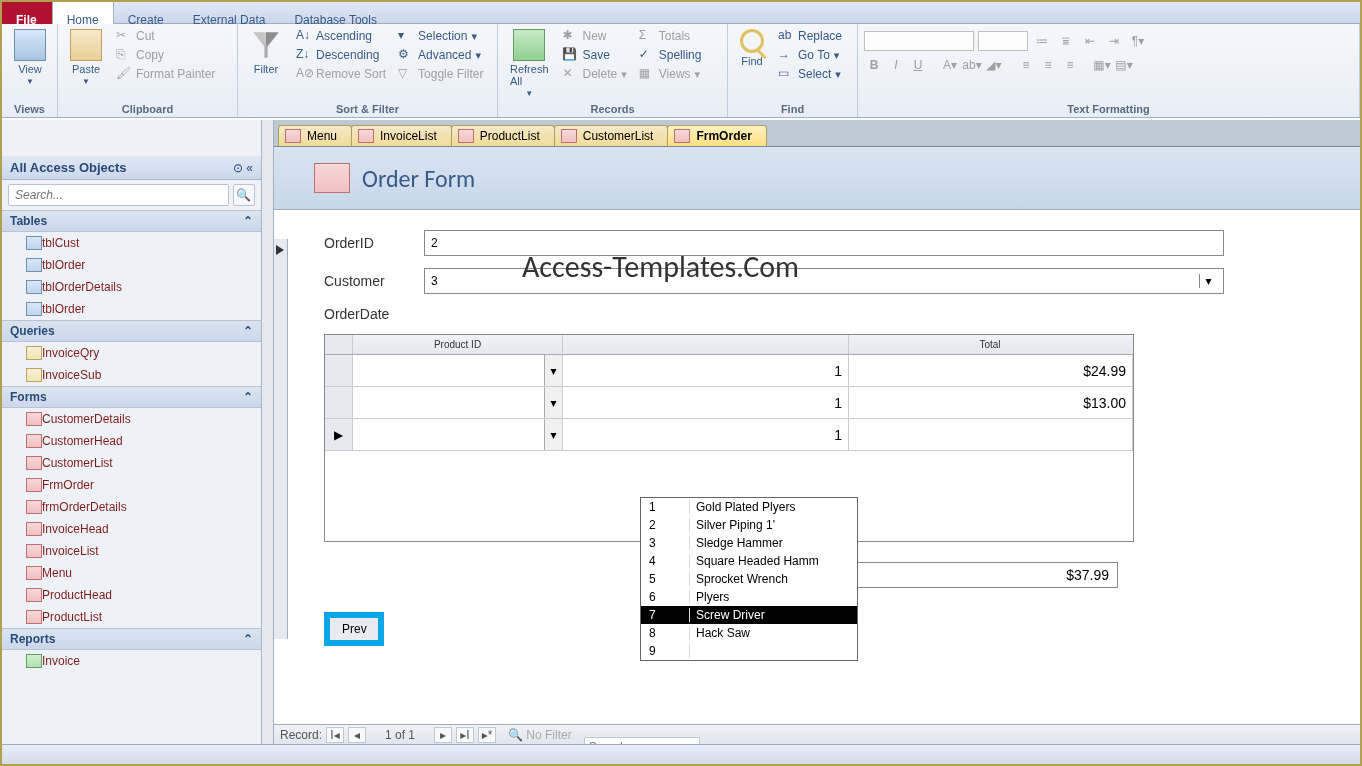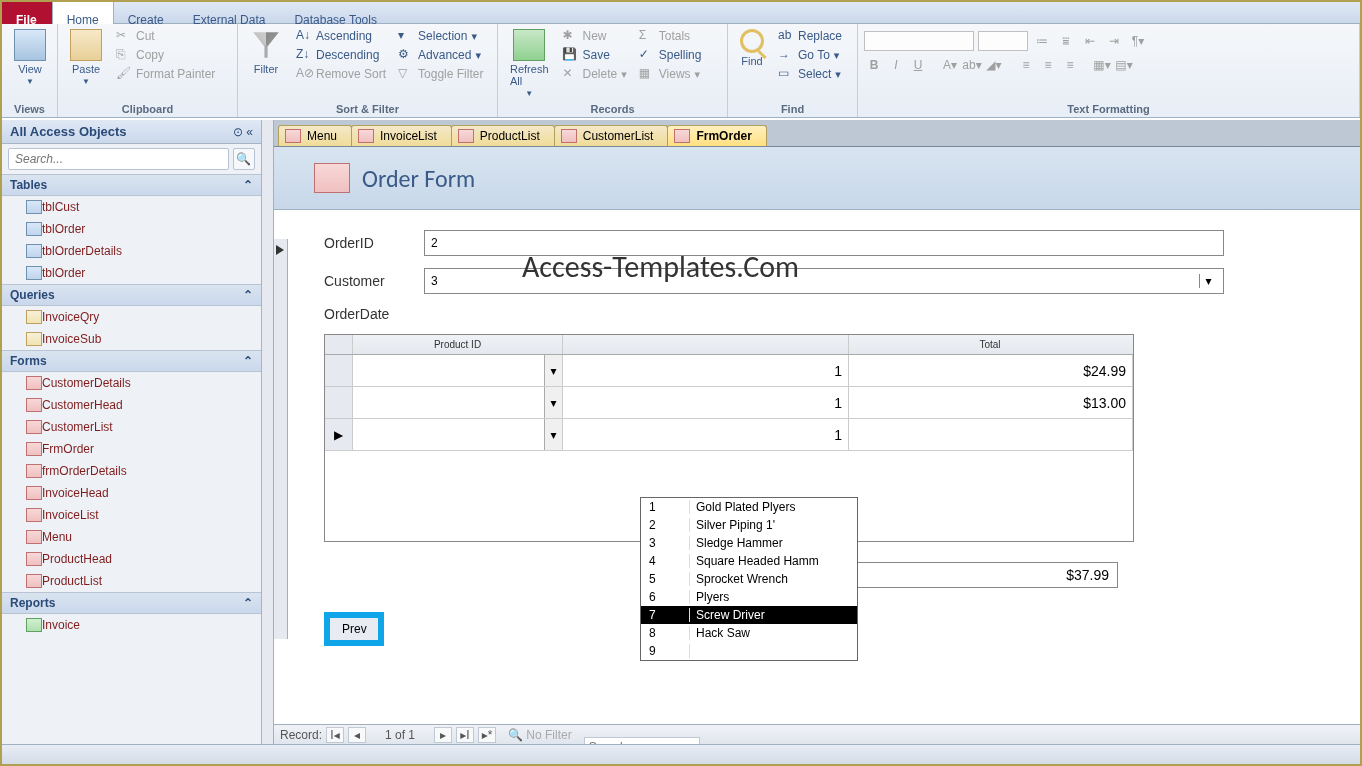--- a/index.html
+++ b/index.html
@@ -22,21 +22,21 @@
 .stack { display:flex; flex-direction:column; gap:1px; }
 .smbtn { display:flex; align-items:center; gap:4px; padding:1px 4px; cursor:pointer; font-size:11px; color:#3a5a88; white-space:nowrap; }
 .smbtn .ic { width:16px; height:16px; }
 .disabled { color:#a0a0a0 !important; }
 .fmtbox { width:110px; height:20px; border:1px solid #c0c0c0; background:#fdfdfd; display:flex; align-items:center; padding:0 4px; font-size:11px; color:#888; }
 .fbtn { width:20px; height:20px; border:1px solid transparent; display:flex; align-items:center; justify-content:center; color:#888; cursor:pointer; }
 
 
 .main { position:absolute; top:118px; left:0; right:0; bottom:20px; display:flex; }
 .navpane { width:260px; background:#eef2f7; border-right:1px solid #a6b4c6; overflow-y:auto; }
-.nav-hdr { background:linear-gradient(#e0e8f4,#cad8ec); padding:4px 8px; display:flex; align-items:center; justify-content:space-between; border-bottom:1px solid #a6b4c6; }
+.nav-hdr { background:linear-gradient(#e0e8f4,#cad8ec); padding:4px 8px; display:flex; align-items:center; justify-content:space-between; border-bottom:1px solid #a6b4c6;margin-top:36px; }
 .nav-hdr b { color:#2a4a78; font-size:13px; }
 .searchrow { padding:4px 6px; display:flex; gap:4px; }
 .searchrow input { flex:1; border:1px solid #b8c4d4; padding:2px 6px; font-style:italic; color:#888; border-radius:2px; }
 .srchbtn { width:22px; height:22px; border:1px solid #b8c4d4; background:#f6f8fb; display:flex; align-items:center; justify-content:center; cursor:pointer; border-radius:2px; }
 .cat { background:linear-gradient(#dae4f0,#cad8ec); padding:3px 8px; color:#2a4a78; font-weight:bold; display:flex; justify-content:space-between; border-top:1px solid #b8c4d4; border-bottom:1px solid #b8c4d4; }
 .nitem { padding:4px 8px 4px 24px; display:flex; align-items:center; gap:0; cursor:pointer; color:#7f1d1d; }
 .nic { width:16px; height:14px; display:inline-block; }
 .tbl-ic { background:linear-gradient(#d8e8f8,#c0d4ec); border:1px solid #7090b0; }
 .qry-ic { background:linear-gradient(#f8f0d8,#f0e4b0); border:1px solid #c0a060; position:relative; }
 .frm-ic { background:linear-gradient(#f8d8d8,#f0c0c0); border:1px solid #c07070; }

